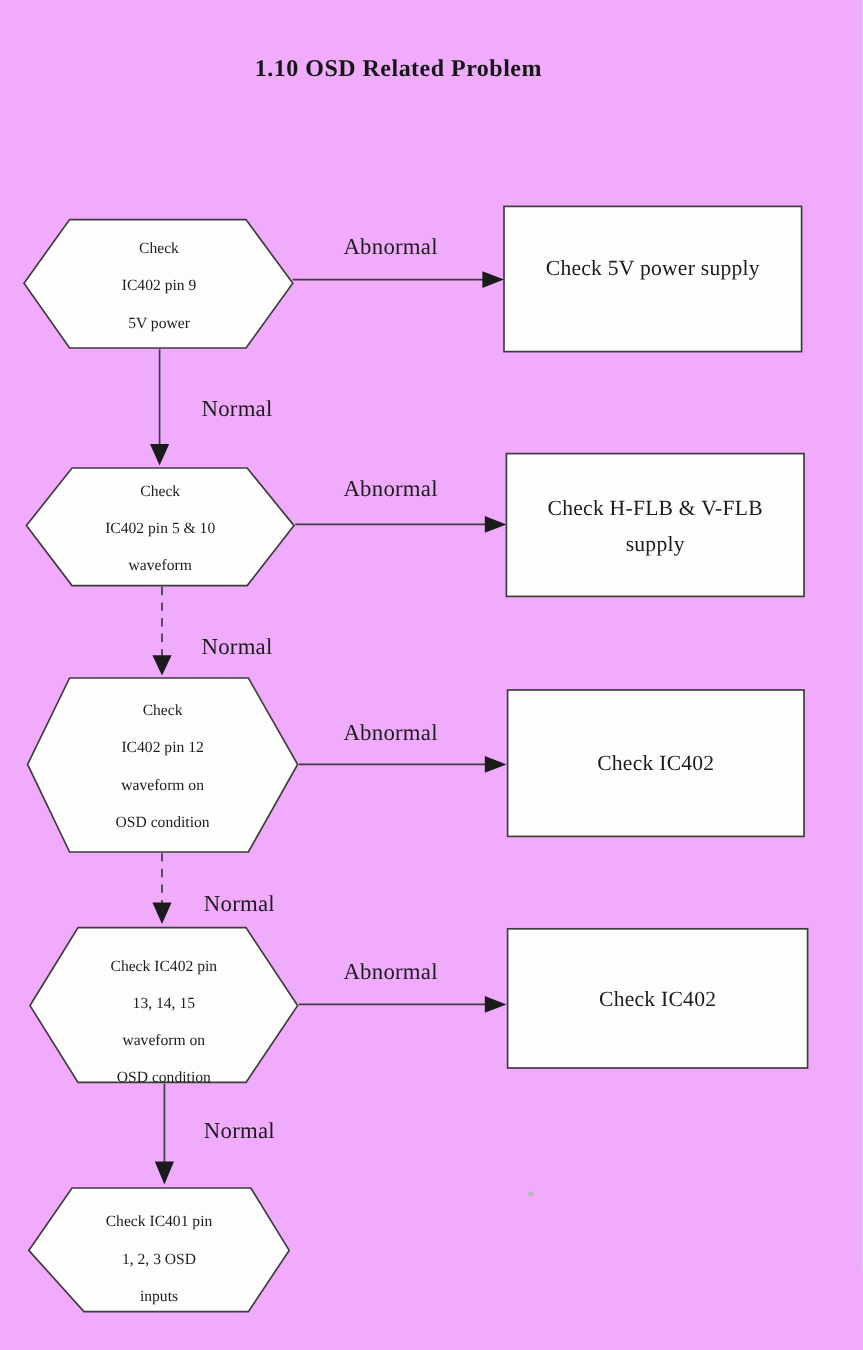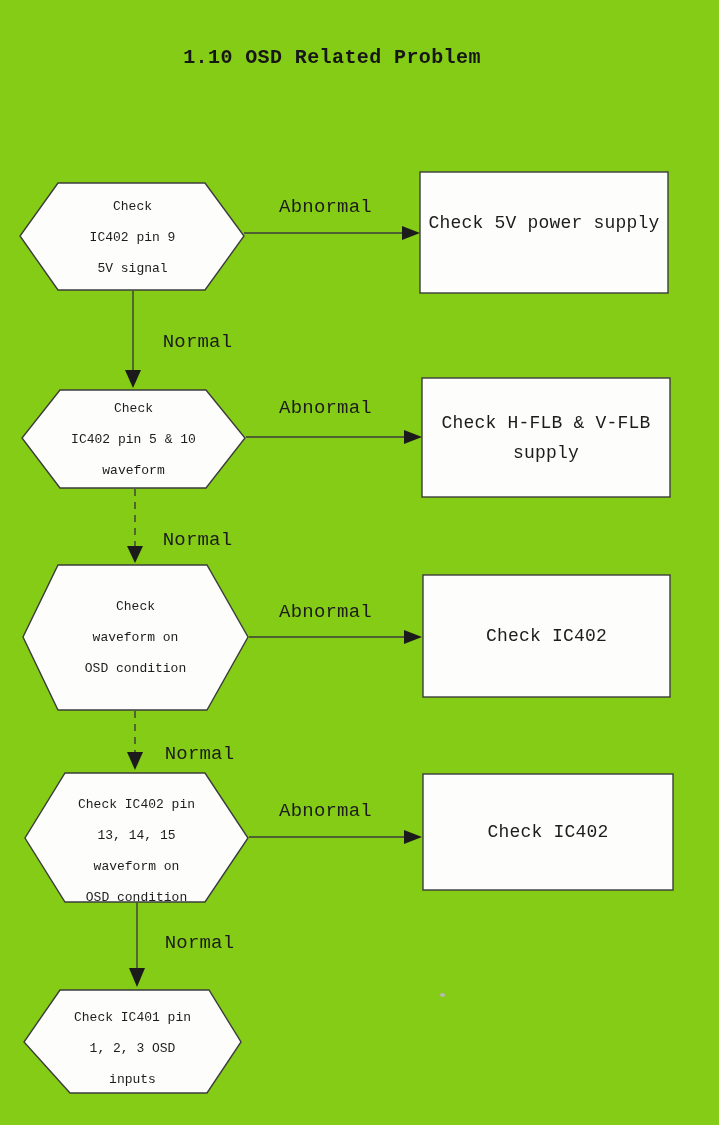--- a/index.html
+++ b/index.html
@@ -1,19 +1,19 @@
 <!DOCTYPE html>
 <html><head>
 <meta charset="utf-8">
 <style>
   html,body{margin:0;padding:0;background:#e8e8e8;}
   .page{
     position:relative;width:719px;height:1125px;margin:0 auto;
-    background:#84cc16;overflow:hidden;
-    font-family:Liberation Mono, monospace;color:#1c1c1c;
+    background:#f0abfc;overflow:hidden;
+    font-family:Liberation Serif, serif;color:#1c1c1c;
   }
   .layer{position:absolute;left:0;top:0;width:719px;height:1125px;}
   .title{
     position:absolute;left:0;top:33px;width:664px;text-align:center;
     font-size:20px;font-weight:bold;letter-spacing:0.4px;color:#161616;
   }
   .node,.action{
     position:absolute;display:flex;flex-direction:column;
     align-items:center;justify-content:center;text-align:center;
   }
@@ -64,29 +64,30 @@
     <polygon class="head" points="127,752 143,752 135,770"></polygon>
     <line class="conn" x1="137" y1="903" x2="137" y2="970"></line>
     <polygon class="head" points="129,968 145,968 137,987"></polygon>
   </svg>
 
   <h1 class="title">1.10 OSD Related Problem</h1>
 
   <div class="node" style="left:20px;top:184px;width:225px;height:106px">
     <span>Check</span>
     <span>IC402 pin 9</span>
-    <span>5V signal</span>
+    <span>5V power</span>
   </div>
   <div class="node" style="left:22px;top:390px;width:223px;height:98px">
     <span>Check</span>
     <span>IC402 pin 5 &amp; 10</span>
     <span>waveform</span>
   </div>
   <div class="node" style="left:23px;top:565px;width:225px;height:145px">
     <span>Check</span>
+    <span>IC402 pin 12</span>
     <span>waveform on</span>
     <span>OSD condition</span>
   </div>
   <div class="node" style="left:25px;top:773px;width:223px;height:156px">
     <span>Check IC402 pin</span>
     <span>13, 14, 15</span>
     <span>waveform on</span>
     <span>OSD condition</span>
   </div>
   <div class="node" style="left:24px;top:990px;width:217px;height:116px">

